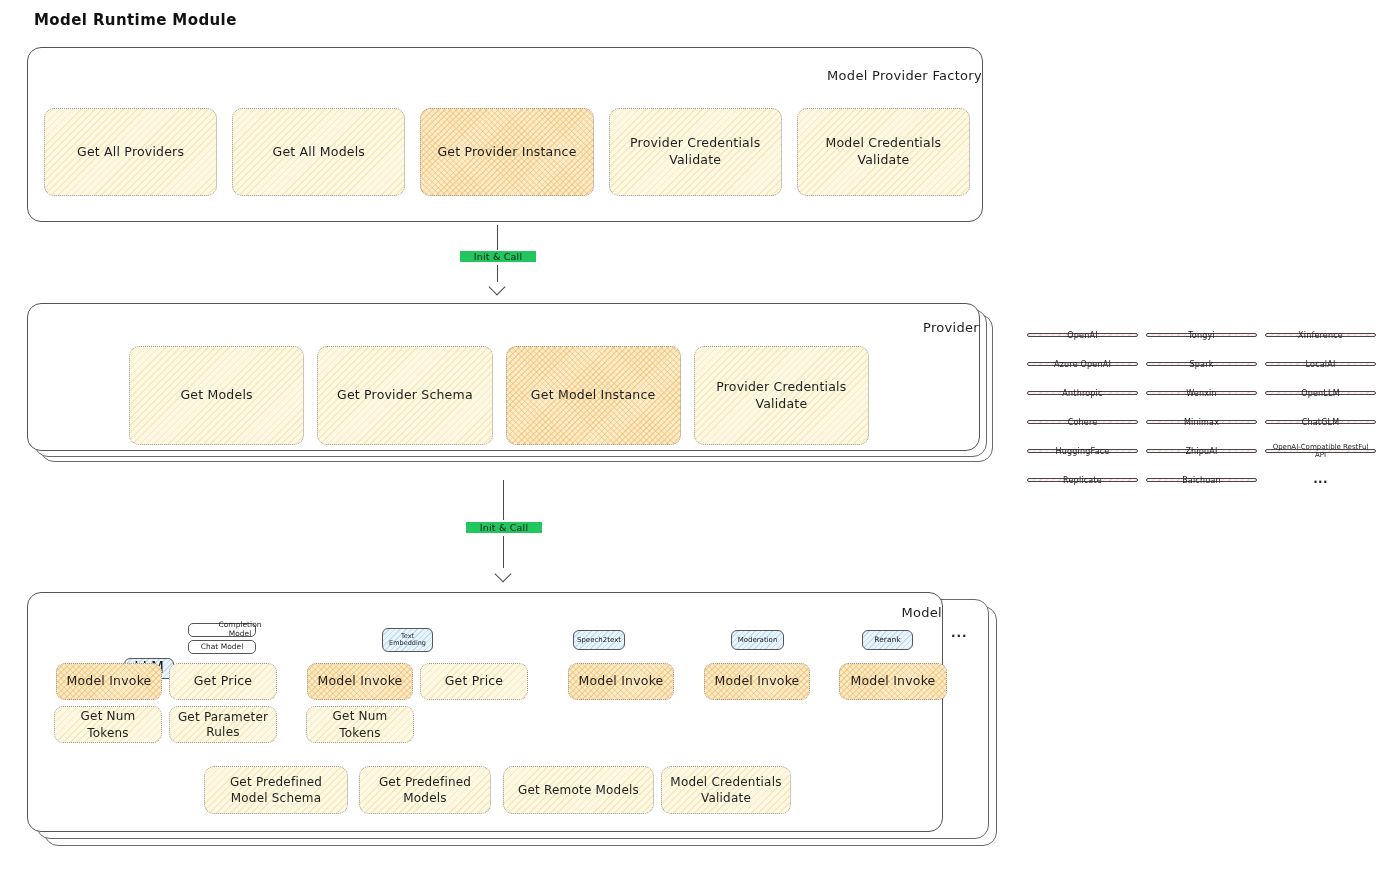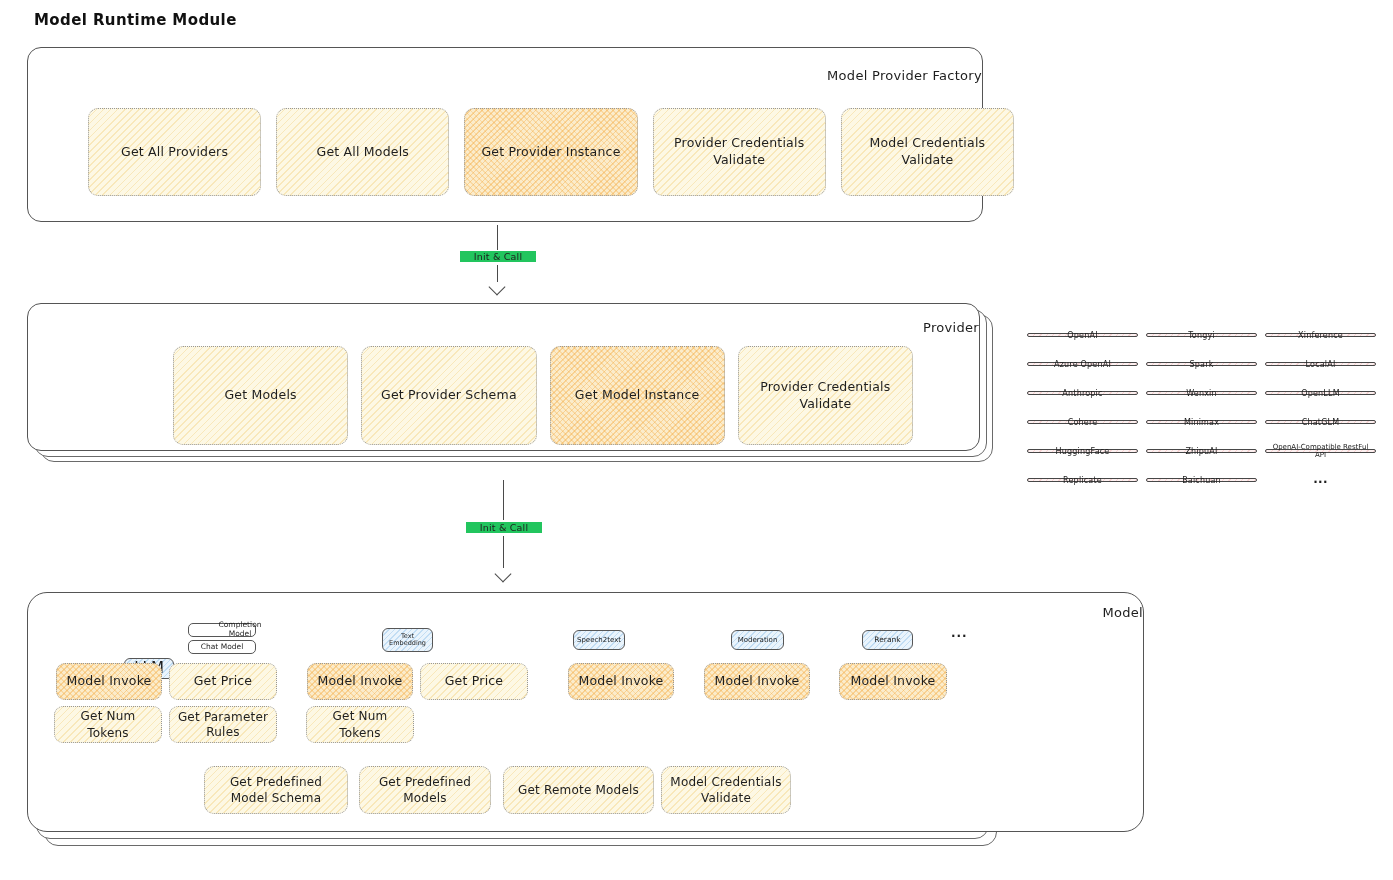--- a/index.html
+++ b/index.html
@@ -53,21 +53,20 @@
     border: 1.4px dotted #979797;
     border-radius: 10px;
     font-size: 12.5px;
     line-height: 1.35;
     letter-spacing: 0.2px;
     padding: 3px 6px;
   }
   .node-row {
     position: absolute;
     display: flex;
-    margin-left: 44px;
   }
   .node-row .node { position: relative; flex: 1 1 0; }
 
   .fill-yellow {
     background-color: #fdf8e4;
     background-image: repeating-linear-gradient(135deg, rgba(238,198,96,0.32) 0 1.2px, transparent 1.2px 5px);
   }
   .fill-orange {
     background-color: #fbeccb;
     background-image:
@@ -224,21 +223,21 @@
 
   <div class="abs" style="left:466px; top:480px; width:76px; height:102px;">
     <div class="vline" style="left:37px; top:0; height:40px;"></div>
     <div class="alabel" style="left:0; top:42px; width:76px;">Init &amp; Call</div>
     <div class="vline" style="left:37px; top:56px; height:32px;"></div>
     <div class="ahead" style="left:31px; top:88px;"></div>
   </div>
 
   <div class="box ghost" style="left:44px; top:606px; width:953px; height:240px;"></div>
   <div class="box ghost" style="left:36px; top:599px; width:953px; height:240px;"></div>
-  <div class="box" style="left:27px; top:592px; width:1117px; height:240px;border-radius:20px;">
+  <div class="box" style="left:27px; top:592px; width:916px; height:240px;">
     <div class="box-title" style="top:12px;">Model</div>
 
     <div class="tab fill-blue" style="left:96px; top:37px; width:50px; height:21px; font-size:15px;margin-top:28px;">LLM</div>
     <div class="tab tab-white" style="left:160px; top:30px; width:68px; height:14px; font-size:7.5px;padding-left:36px;">Completion Model</div>
     <div class="tab tab-white" style="left:160px; top:47px; width:68px; height:14px; font-size:7.5px;">Chat Model</div>
     <div class="tab fill-blue" style="left:354px; top:35px; width:51px; height:24px; font-size:6.5px; padding:1px 10px;">Text Embedding</div>
     <div class="tab fill-blue" style="left:545px; top:37px; width:52px; height:20px; font-size:7px;">Speech2text</div>
     <div class="tab fill-blue" style="left:703px; top:37px; width:53px; height:20px; font-size:7px;">Moderation</div>
     <div class="tab fill-blue" style="left:834px; top:37px; width:51px; height:20px; font-size:7.5px;">Rerank</div>
     <div class="dots" style="left:923px; top:33px;">...</div>

